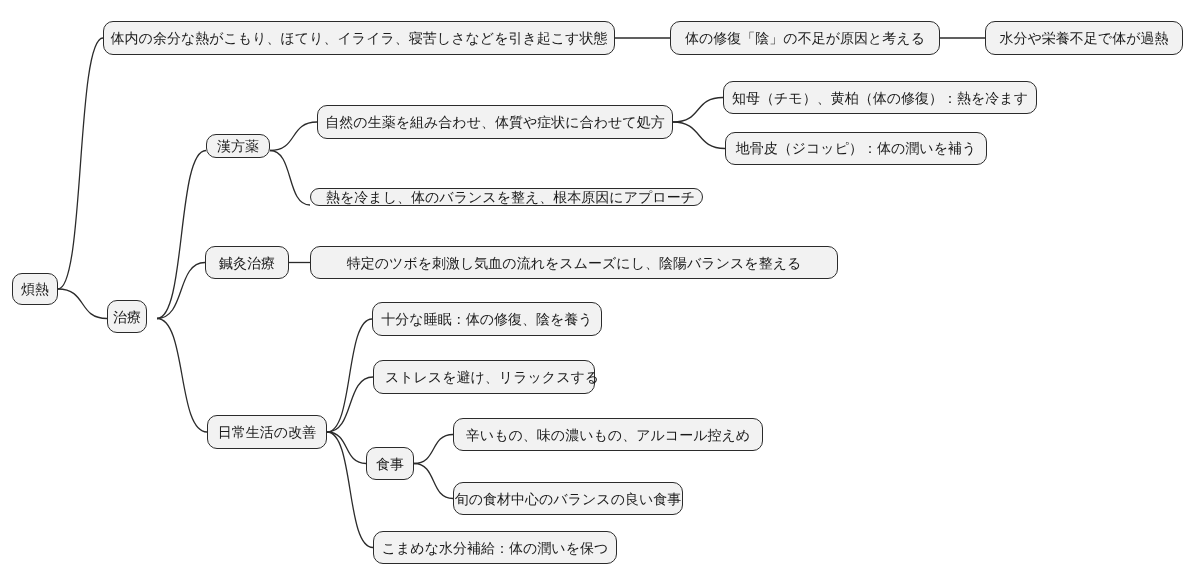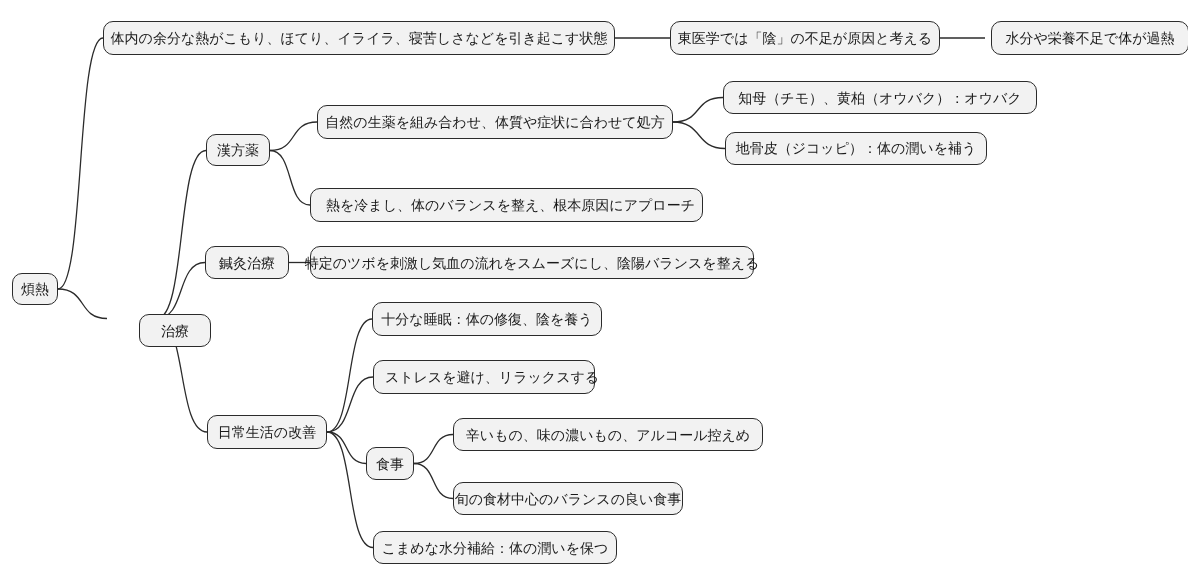--- a/index.html
+++ b/index.html
@@ -60,30 +60,30 @@
       <path d="M 327 432 C 354 432, 345 319, 372 319"></path>
       <path d="M 327 432 C 354.6 432, 345.4 377, 373 377"></path>
       <path d="M 327 432 C 350.4 432, 342.6 463.5, 366 463.5"></path>
       <path d="M 327 432 C 354.6 432, 345.4 547.5, 373 547.5"></path>
       <path d="M 414 463.5 C 437.4 463.5, 429.6 434.5, 453 434.5"></path>
       <path d="M 414 463.5 C 437.4 463.5, 429.6 498.5, 453 498.5"></path>
     </svg>
   <div id="nodes">
       <div class="node" style="left: 12px; top: 273px; width: 46px; height: 32px;">煩熱</div>
       <div class="node" style="left: 103px; top: 21px; width: 512px; height: 34px;">体内の余分な熱がこもり、ほてり、イライラ、寝苦しさなどを引き起こす状態</div>
-      <div class="node" style="left: 670px; top: 21px; width: 270px; height: 34px;">東医学では「陰」の不足が原因と考える</div>
-      <div class="node" style="left: 985px; top: 21px; width: 198px; height: 34px; margin-left: 6px;">水分や栄養不足で体が過熱</div>
-      <div class="node" style="left: 107px; top: 314px; width: 72px; height: 33px; margin-left: 32px;">治療</div>
-      <div class="node" style="left: 206px; top: 134px; width: 64px; height: 32px;">漢方薬</div>
+      <div class="node" style="left: 670px; top: 21px; width: 270px; height: 34px;">体の修復「陰」の不足が原因と考える</div>
+      <div class="node" style="left: 985px; top: 21px; width: 198px; height: 34px;">水分や栄養不足で体が過熱</div>
+      <div class="node" style="left: 107px; top: 300px; width: 40px; height: 33px;">治療</div>
+      <div class="node" style="left: 206px; top: 134px; width: 64px; height: 24px;">漢方薬</div>
       <div class="node" style="left: 317px; top: 105px; width: 356px; height: 34px;">自然の生薬を組み合わせ、体質や症状に合わせて処方</div>
-      <div class="node" style="left: 723px; top: 81px; width: 314px; height: 33px;">知母（チモ）、黄柏（オウバク）：オウバク</div>
+      <div class="node" style="left: 723px; top: 81px; width: 314px; height: 33px;">知母（チモ）、黄柏（体の修復）：熱を冷ます</div>
       <div class="node" style="left: 725px; top: 132px; width: 262px; height: 33px; font-family: Liberation Serif, serif;">地骨皮（ジコッピ）：体の潤いを補う</div>
-      <div class="node" style="left: 310px; top: 188px; width: 393px; height: 34px; padding-left: 8px;">熱を冷まし、体のバランスを整え、根本原因にアプローチ</div>
+      <div class="node" style="left: 310px; top: 188px; width: 393px; height: 18px; padding-left: 8px;">熱を冷まし、体のバランスを整え、根本原因にアプローチ</div>
       <div class="node" style="left: 205px; top: 246px; width: 84px; height: 33px;">鍼灸治療</div>
-      <div class="node" style="left: 310px; top: 246px; width: 444px; height: 33px; text-align: right;">特定のツボを刺激し気血の流れをスムーズにし、陰陽バランスを整える</div>
+      <div class="node" style="left: 310px; top: 246px; width: 528px; height: 33px; text-align: right;">特定のツボを刺激し気血の流れをスムーズにし、陰陽バランスを整える</div>
       <div class="node" style="left: 207px; top: 415px; width: 120px; height: 34px;">日常生活の改善</div>
       <div class="node" style="left: 372px; top: 302px; width: 230px; height: 34px;">十分な睡眠：体の修復、陰を養う</div>
       <div class="node" style="left: 373px; top: 360px; width: 222px; height: 34px; padding-left: 16px;">ストレスを避け、リラックスする</div>
       <div class="node" style="left: 366px; top: 447px; width: 48px; height: 33px;">食事</div>
       <div class="node" style="left: 453px; top: 418px; width: 310px; height: 33px;">辛いもの、味の濃いもの、アルコール控えめ</div>
       <div class="node" style="left: 453px; top: 482px; width: 230px; height: 33px;">旬の食材中心のバランスの良い食事</div>
       <div class="node" style="left: 373px; top: 531px; width: 244px; height: 33px;">こまめな水分補給：体の潤いを保つ</div>
     </div>
 </div>
 

